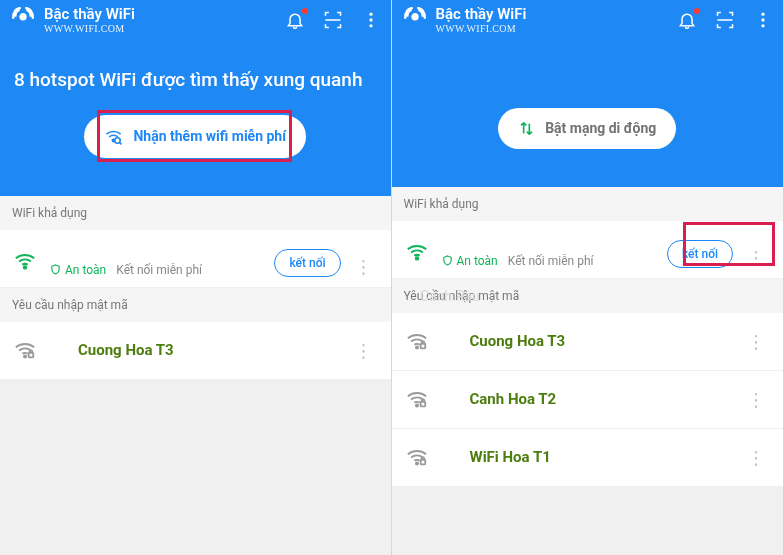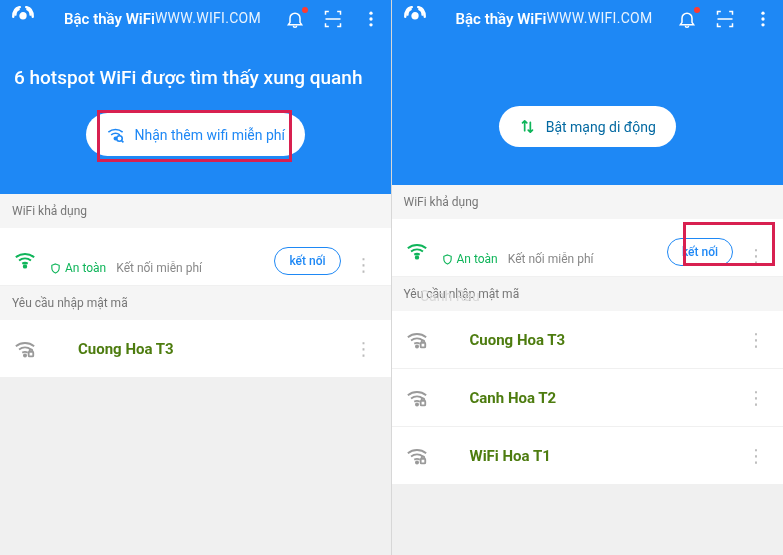--- a/index.html
+++ b/index.html
@@ -4,32 +4,32 @@
 <style>
   * { margin: 0; padding: 0; box-sizing: border-box; font-family: -apple-system, BlinkMacSystemFont, "Segoe UI", Roboto, sans-serif; }
   body { background: #fff; width: 783px; height: 555px; display: flex; }
   .screen { width: 50%; display: flex; flex-direction: column; background: #f0f0f0; position: relative; }
   .screen.left { border-right: 1px solid rgba(0,0,0,0.1); }
 
   .header-area { background: #1e88f5; color: #fff; }
   .topbar { display: flex; align-items: center; padding: 6px 10px; gap: 8px; }
   .logo { display: flex; align-items: center; gap: 8px; }
   .logo-icon { width: 26px; height: 26px; display: flex; align-items: center; justify-content: center; }
-  .logo-txt { display: flex; flex-direction: row; line-height: 1.1; margin-left: 20px; }
+  .logo-txt { display: flex; flex-direction: column; line-height: 1.1; }
   .logo-title { font-size: 15px; font-weight: 600; }
-  .logo-sub { font-size: 14px; opacity: 0.9; letter-spacing: 0.3px; }
+  .logo-sub { font-size: 10px; opacity: 0.9; letter-spacing: 0.3px; font-family: Liberation Serif, serif; }
   .spacer { flex: 1; }
   .topicons { display: flex; align-items: center; gap: 18px; }
   .ticon { position: relative; cursor: pointer; }
   .reddot { position: absolute; top: -2px; right: -3px; width: 6px; height: 6px; background: #ff3b30; border-radius: 50%; }
 
   .headline { font-size: 19px; font-weight: 500; padding: 28px 14px 24px; }
   .cta-wrap { display: flex; justify-content: center; padding-bottom: 38px; }
-  .cta { background: #fff; color: #1e88f5; border-radius: 999px; padding: 12px 20px; display: flex; align-items: center; gap: 10px; font-weight: 400; font-size: 14px; cursor: pointer; }
-  .cta.green { color: #0369a1; }
+  .cta { background: #fff; color: #1e88f5; border-radius: 999px; padding: 12px 20px; display: flex; align-items: center; gap: 10px; font-weight: 700; font-size: 14px; cursor: pointer; }
+  .cta.green { color: #737373; }
   .highlight-box { position: absolute; border: 3px solid #d82050; pointer-events: none; }
 
   .list { background: #fff; flex-shrink: 0; }
   .section-h { background: #f5f5f5; color: #777; font-size: 12px; padding: 10px 12px; }
   .row { display: flex; align-items: center; padding: 10px 12px; border-bottom: 1px solid #f0f0f0; background: #fff; min-height: 58px; }
   .row.safe { align-items: flex-end; padding-top: 16px; padding-bottom: 10px; }
   .wifi-ic { width: 26px; display: flex; align-items: center; justify-content: center; margin-right: 12px; }
   .row-main { flex: 1; display: flex; flex-direction: column; gap: 3px; }
   .row-name { font-size: 15px; color: #4d7c0f; font-weight: 700; margin-left: 28px; }
   .row-sub { display: flex; align-items: center; gap: 10px; font-size: 12px; }
@@ -79,21 +79,21 @@
         </span>
         <span class="ticon">
           <svg width="20" height="20" viewBox="0 0 24 24" fill="#fff">
               <circle cx="12" cy="5" r="2"></circle>
               <circle cx="12" cy="12" r="2"></circle>
               <circle cx="12" cy="19" r="2"></circle>
             </svg>
         </span>
       </div>
     </div>
-    <div class="headline">6 hotspot WiFi được tìm thấy xung quanh</div>
+    <div class="headline">8 hotspot WiFi được tìm thấy xung quanh</div>
     <div class="cta-wrap">
       <div class="cta">
         <span>
           <svg width="19" height="19" viewBox="0 0 24 24" fill="none" stroke="#1e88f5" stroke-width="2">
               <path d="M3 9a14 14 0 0118 0"></path>
               <path d="M6.5 12.5a9 9 0 0111 0"></path>
               <circle cx="12" cy="17" r="1.5" fill="#1e88f5"></circle>
               <circle cx="17" cy="17" r="3.5"></circle>
               <path d="M20 20l2 2"></path>
             </svg>

